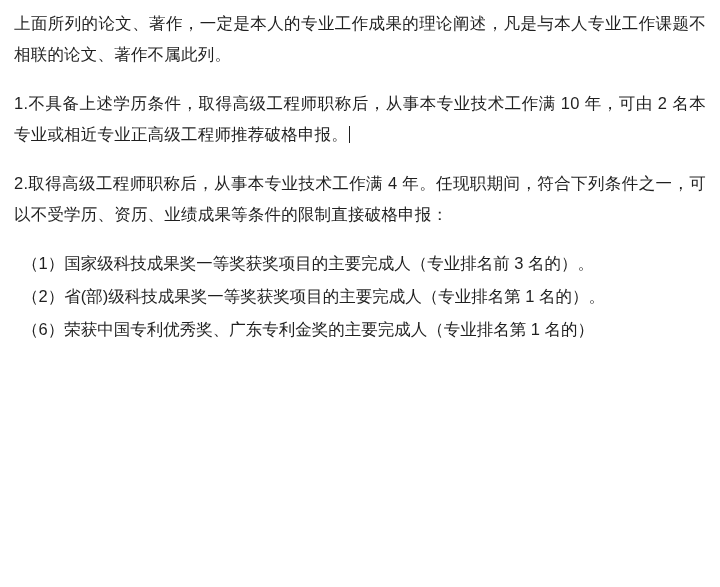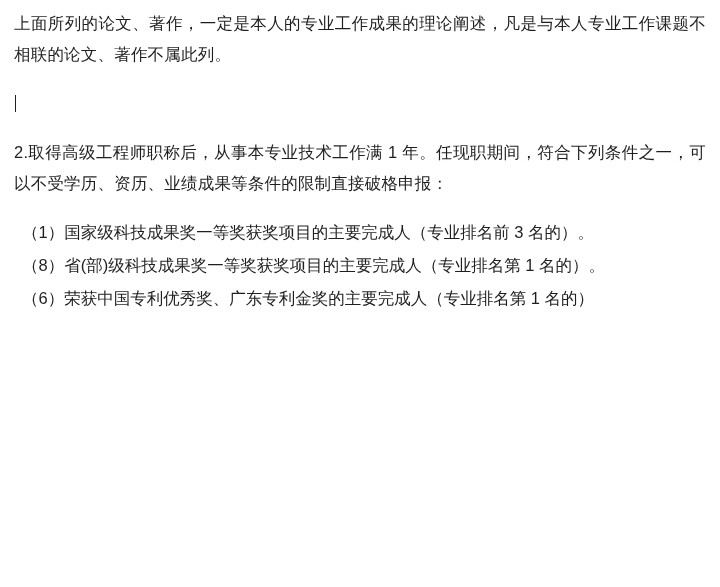--- a/index.html
+++ b/index.html
@@ -57,23 +57,23 @@
   }
 </style>
 </head>
 <body>
 
 <div class="page">
 
   <p class="para">上面所列的论文、著作，一定是本人的专业工作成果的理论阐述，凡是与本人专业工作课题不相联的论文、著作不属此列。</p>
 
 
-  <p class="para"><span class="caret"></span></p>
+  <p class="para"><span>1.不具备上述学历条件，取得高级工程师职称后，从事本专业技术工作满 10 年，可由 2 名本专业或相近专业正高级工程师推荐破格申报。</span><span class="caret"></span></p>
 
-  <p class="para">2.取得高级工程师职称后，从事本专业技术工作满 1 年。任现职期间，符合下列条件之一，可以不受学历、资历、业绩成果等条件的限制直接破格申报：</p>
+  <p class="para">2.取得高级工程师职称后，从事本专业技术工作满 4 年。任现职期间，符合下列条件之一，可以不受学历、资历、业绩成果等条件的限制直接破格申报：</p>
 
   <div class="list-block">
     <p class="item">（1）国家级科技成果奖一等奖获奖项目的主要完成人（专业排名前 3 名的）。</p>
-    <p class="item">（8）省(部)级科技成果奖一等奖获奖项目的主要完成人（专业排名第 1 名的）。</p>
+    <p class="item">（2）省(部)级科技成果奖一等奖获奖项目的主要完成人（专业排名第 1 名的）。</p>
     <p class="item">（6）荣获中国专利优秀奖、广东专利金奖的主要完成人（专业排名第 1 名的）</p>
   </div>
 
 </div>
 
 </body></html>

